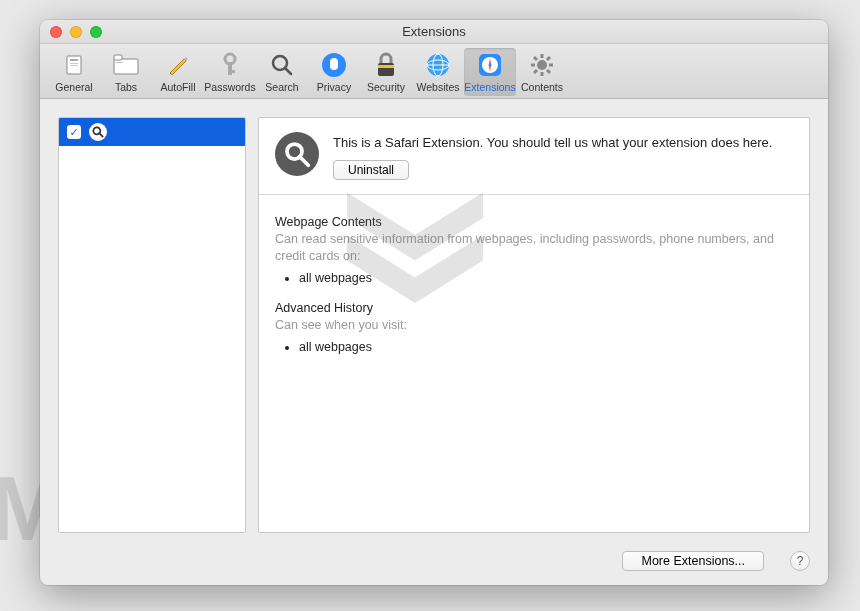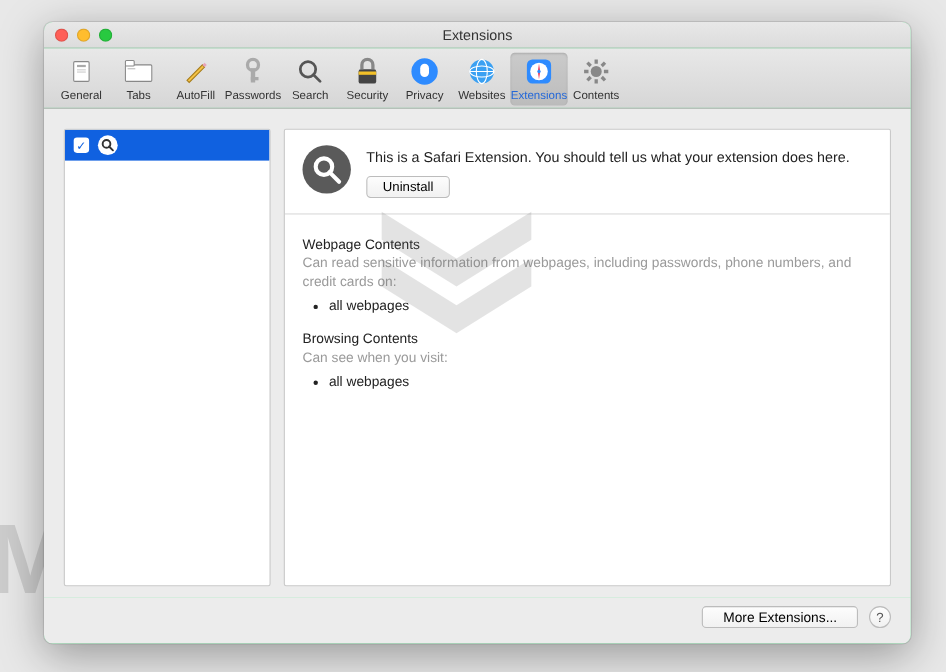--- a/index.html
+++ b/index.html
@@ -22,21 +22,21 @@
       z-index: 0;
       font-family: Arial, sans-serif;
       white-space: nowrap;
     }
     .window {
       position: absolute;
       left: 40px;
       top: 20px;
       width: 788px;
       height: 565px;
-      background: #86efac;
+      background: #f0abfc;
       border-radius: 8px;
       box-shadow: 0 10px 40px rgba(0,0,0,0.35), 0 0 0 1px rgba(0,0,0,0.1);
       z-index: 1;
       display: flex;
       flex-direction: column;
       overflow: hidden;
     }
     .titlebar {
       height: 24px;
       display: flex;
@@ -195,21 +195,21 @@
       margin-left: 24px;
       margin-bottom: 16px;
     }
     .perm-list li {
       margin-bottom: 3px;
     }
     .footer {
       display: flex;
       justify-content: flex-end;
       align-items: center;
-      gap: 10px;
+      gap: 26px;
       padding: 8px 18px 14px;
       background: #ececec;
     }
     .more-btn {
       font-size: 12.5px;
       padding: 2px 18px;
       background: linear-gradient(#fdfdfd, #f1f1f1);
       border: 1px solid #bcbcbc;
       border-radius: 4px;
       cursor: default;
@@ -300,36 +300,36 @@
       <div class="tb-icon">
         <svg width="24" height="24" viewBox="0 0 24 24">
             <circle cx="10" cy="10" r="7" fill="none" stroke="#555" stroke-width="2.5"></circle>
             <line x1="15" y1="15" x2="21" y2="21" stroke="#555" stroke-width="2.5" stroke-linecap="round"></line>
           </svg>
       </div>
       <div class="tb-label">Search</div>
     </div>
     <div class="tb-item">
       <div class="tb-icon">
+        <svg width="26" height="26" viewBox="0 0 26 26">
+            <circle cx="13" cy="13" r="12" fill="#2e8bff"></circle>
+            <rect x="9" y="6" width="8" height="12" rx="4" fill="#fff"></rect>
+          </svg>
+      </div>
+      <div class="tb-label">Privacy</div>
+    </div>
+    <div class="tb-item">
+      <div class="tb-icon">
         <svg width="22" height="26" viewBox="0 0 22 26">
             <rect x="3" y="11" width="16" height="13" rx="2" fill="#444"></rect>
             <path d="M6 11 V7 a5 5 0 0 1 10 0 V11" fill="none" stroke="#888" stroke-width="3"></path>
             <rect x="3" y="13" width="16" height="3" fill="#f2c029"></rect>
           </svg>
       </div>
       <div class="tb-label">Security</div>
-    </div>
-    <div class="tb-item">
-      <div class="tb-icon">
-        <svg width="26" height="26" viewBox="0 0 26 26">
-            <circle cx="13" cy="13" r="12" fill="#2e8bff"></circle>
-            <rect x="9" y="6" width="8" height="12" rx="4" fill="#fff"></rect>
-          </svg>
-      </div>
-      <div class="tb-label">Privacy</div>
     </div>
     <div class="tb-item">
       <div class="tb-icon">
         <svg width="26" height="26" viewBox="0 0 26 26">
             <circle cx="13" cy="13" r="11" fill="#3aa0f2"></circle>
             <ellipse cx="13" cy="13" rx="11" ry="5" fill="none" stroke="#fff" stroke-width="1"></ellipse>
             <ellipse cx="13" cy="13" rx="5" ry="11" fill="none" stroke="#fff" stroke-width="1"></ellipse>
             <line x1="2" y1="13" x2="24" y2="13" stroke="#fff"></line>
           </svg>
       </div>
@@ -391,21 +391,21 @@
           <div class="desc-text">This is a Safari Extension. You should tell us what your extension does here.</div>
           <button class="uninstall-btn">Uninstall</button>
         </div>
       </div>
       <div class="detail-body">
         <div class="perm-heading">Webpage Contents</div>
         <div class="perm-desc">Can read sensitive information from webpages, including passwords, phone numbers, and credit cards on:</div>
         <ul class="perm-list">
           <li>all webpages</li>
         </ul>
-        <div class="perm-heading">Browsing Contents</div>
+        <div class="perm-heading">Advanced History</div>
         <div class="perm-desc">Can see when you visit:</div>
         <ul class="perm-list">
           <li>all webpages</li>
         </ul>
       </div>
     </div>
   </div>
 
   <div class="footer">
     <button class="more-btn">More Extensions...</button>

